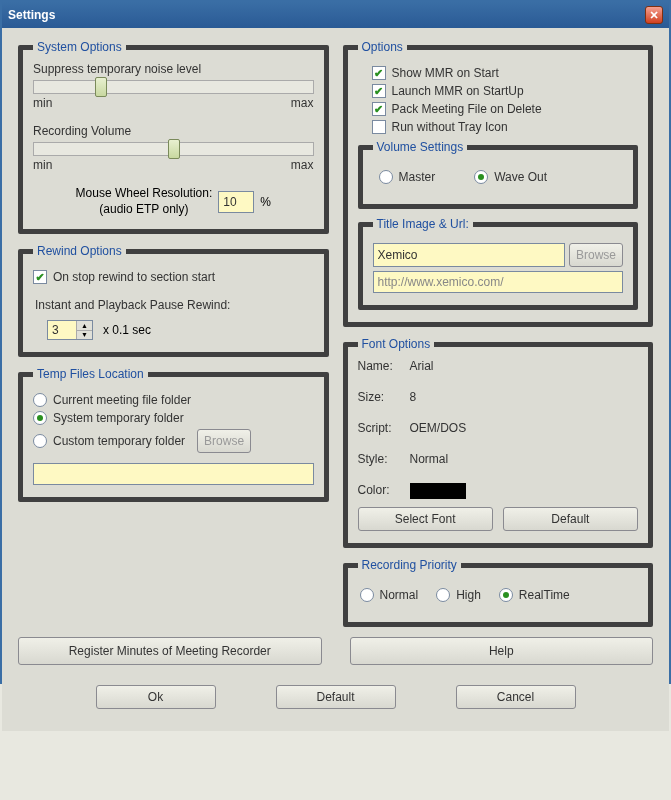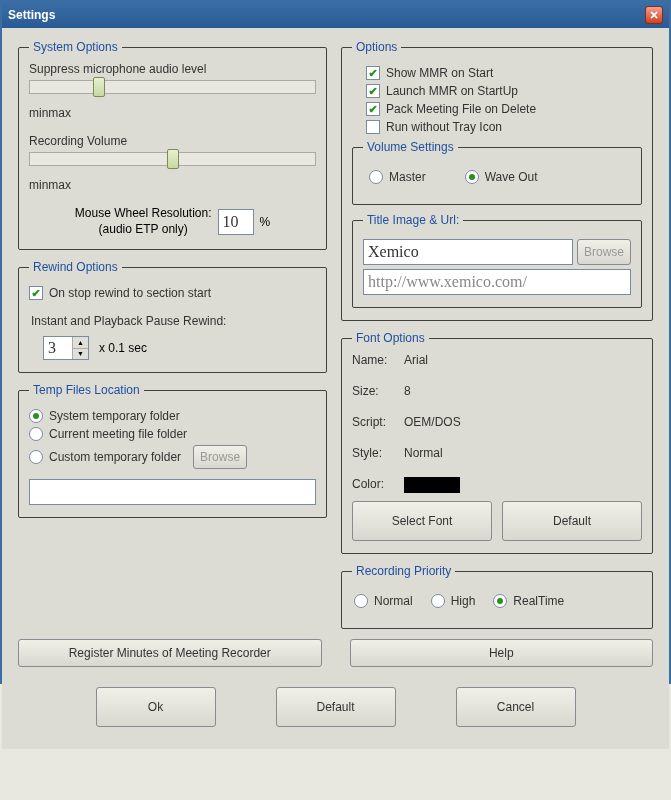--- a/index.html
+++ b/index.html
@@ -45,21 +45,21 @@
   flex-direction: column;
   gap: 10px;
   background: #dcdcd4;
 }
 .columns {
   display: flex;
   gap: 14px;
 }
 .left-col, .right-col { flex: 1; display: flex; flex-direction: column; gap: 10px; }
 fieldset {
-  border: 1px solid #404040;
+  border: 5px solid #404040;
   border-radius: 2px;
   padding: 8px 10px 12px 10px;
   position: relative;
 }
 legend {
   color: #2050a0;
   padding: 0 4px;
   font-size: 12px;
 }
 .slider-row { margin-bottom: 14px; }
@@ -72,29 +72,29 @@
   cursor: pointer;
 }
 .slider-thumb {
   position: absolute;
   top: -4px;
   width: 12px; height: 20px;
   background: linear-gradient(to bottom, #e8f0d0, #c8d8a0);
   border: 1px solid #7a8a5a;
   border-radius: 2px;
 }
-.minmax { display: flex; color: #333; margin-top: 12px; }
+.minmax { display: flex; justify-content: space-between; color: #333; margin-top: 2px; }
 .mwr { display: flex; align-items: center; justify-content: center; gap: 6px; margin-top: 6px; }
 .mwr .mwr-label { text-align: center; line-height: 1.3; }
 input[type=text], .num-input {
-  background: #ffffff;
+  background: #fef9c3;
   border: 1px solid #7a8aa0;
   padding: 3px 4px;
-  font-family: Liberation Serif, serif;
-  font-size: 16px;
+  font-family: Liberation Sans, sans-serif;
+  font-size: 12px;
   color: #333;
 }
 .num-input { width: 36px; text-align: left; }
 .checkbox-row, .radio-row {
   display: flex; align-items: center; gap: 6px; margin: 4px 0; color: #333;
   cursor: pointer;
 }
 .checkbox {
   width: 14px; height: 14px;
   background: white;
@@ -125,21 +125,21 @@
 .spinner .arrow {
   flex: 1; background: #e0e0d8; border-left: 1px solid #aaa;
   display: flex; align-items: center; justify-content: center;
   font-size: 7px; line-height: 1; cursor: pointer;
 }
 .spinner .arrow:first-child { border-bottom: 1px solid #aaa; }
 .btn {
   background: linear-gradient(to bottom, #f0f0e8, #d8d8d0);
   border: 1px solid #8a8a90;
   border-radius: 3px;
-  padding: 12px 8px;
+  padding: 4px 8px;
   font-family: inherit;
   font-size: 12px;
   color: #333;
   cursor: pointer;
   text-align: center;
 }
 .btn.disabled { color: #999; cursor: default; }
 .browse-btn { padding: 4px 6px; }
 .font-grid {
   display: grid;
@@ -185,21 +185,21 @@
 
   <div class="content">
     <div class="columns">
 
       <div class="left-col">
 
         <fieldset>
           <legend>System Options</legend>
 
           <div class="slider-row">
-            <span class="slider-label">Suppress microphone audio level</span>
+            <span class="slider-label">Suppress temporary noise level</span>
             <div class="slider-track">
               <div class="slider-thumb" style="left:22%"></div>
             </div>
             <div class="minmax">
               <span>min</span>
               <span>max</span>
             </div>
           </div>
 
           <div class="slider-row">
@@ -238,28 +238,28 @@
                 <div class="arrow">▼</div>
               </div>
             </div>
             <span>x 0.1 sec</span>
           </div>
         </fieldset>
 
         <fieldset>
           <legend>Temp Files Location</legend>
           <div class="radio-row">
+            <div class="radio"></div>
+            <span>Current meeting file folder</span>
+          </div>
+          <div class="radio-row">
             <div class="radio">
                 <div class="dot"></div>
               </div>
             <span>System temporary folder</span>
-          </div>
-          <div class="radio-row">
-            <div class="radio"></div>
-            <span>Current meeting file folder</span>
           </div>
           <div class="radio-row">
             <div class="radio"></div>
             <span>Custom temporary folder</span>
             <button class="btn browse-btn disabled inline-gap">Browse</button>
           </div>
           <input type="text" class="temp-input" value="" style="">
         </fieldset>
 
       </div>

